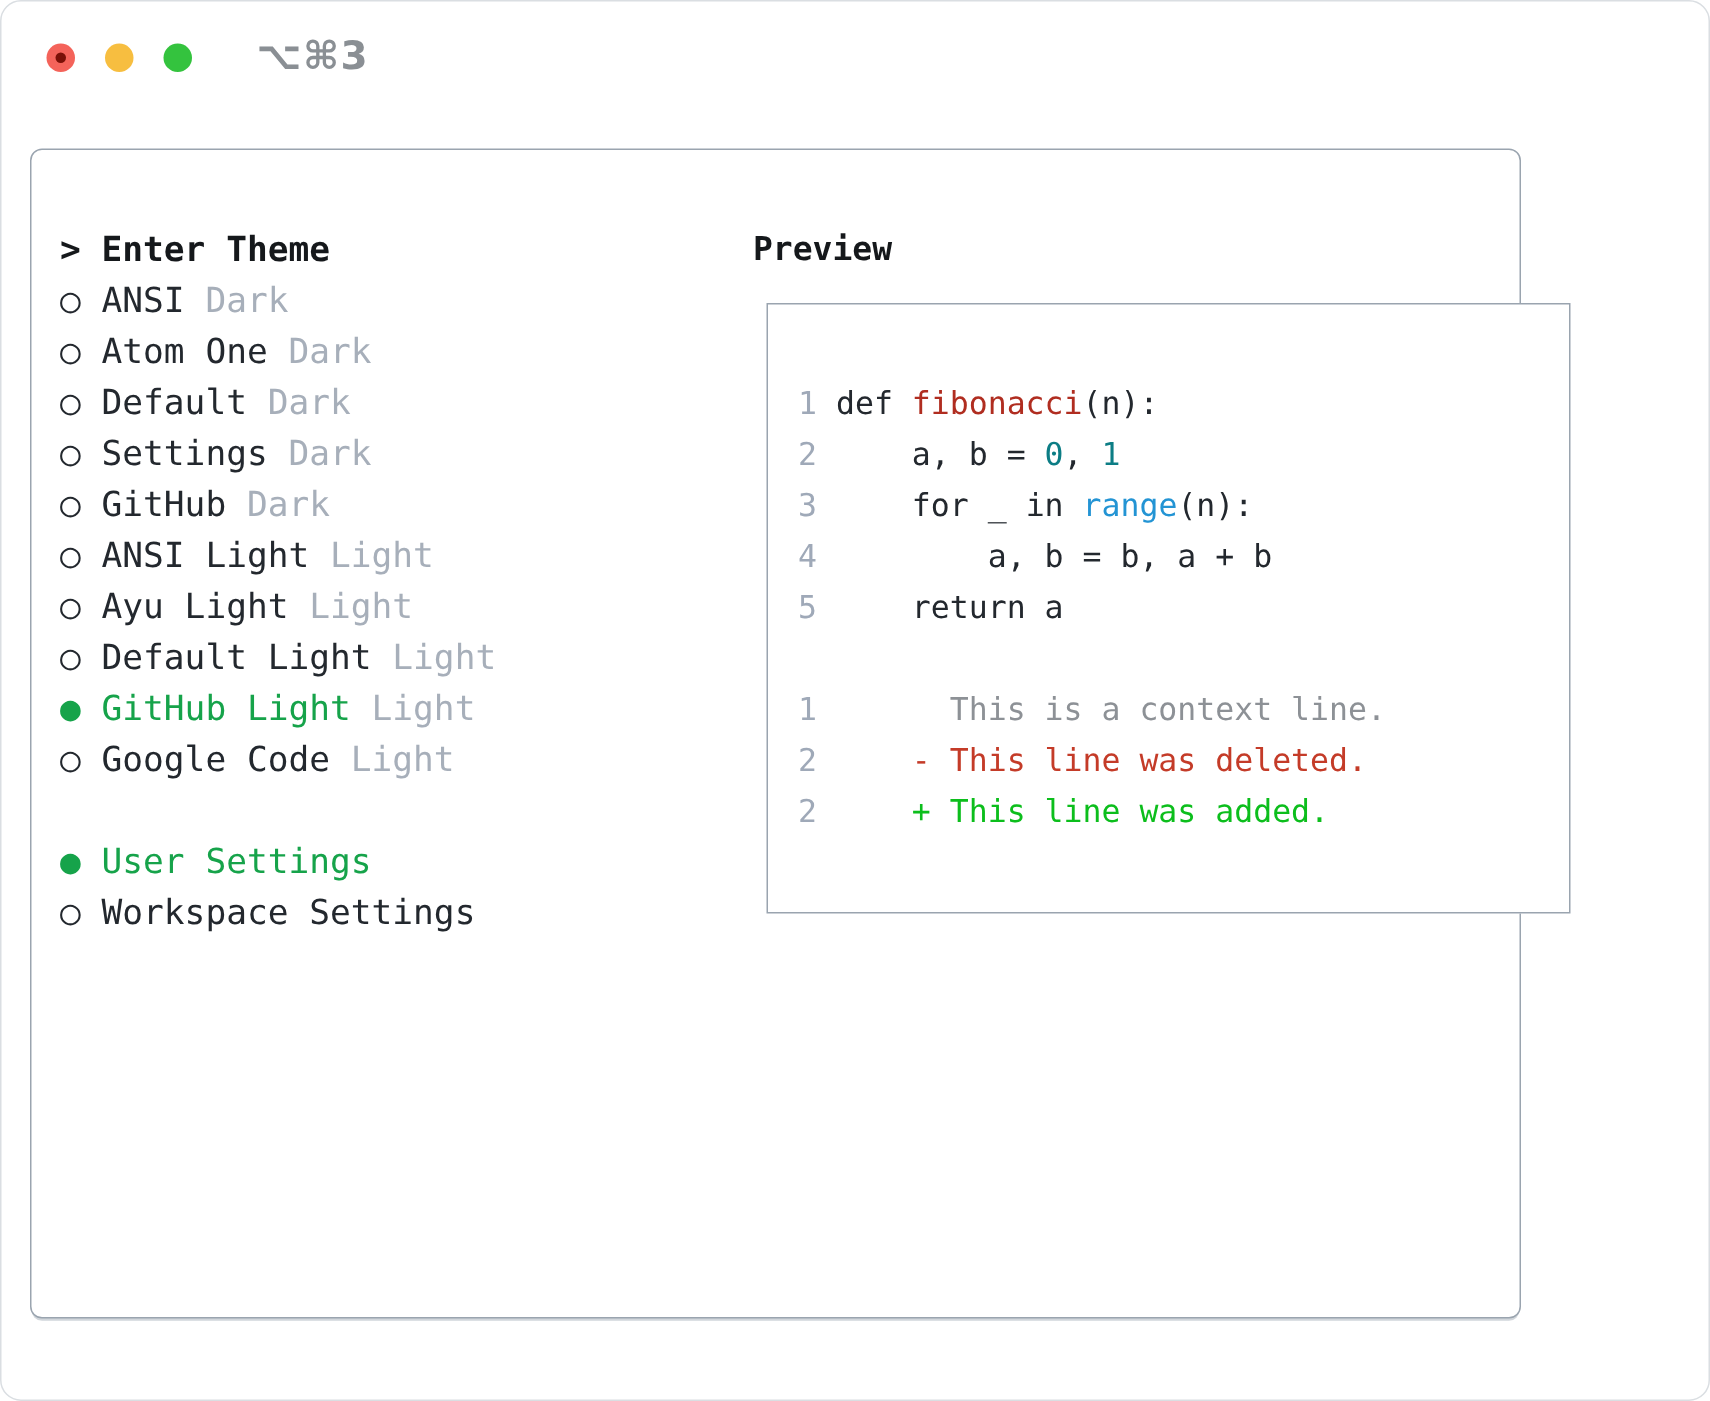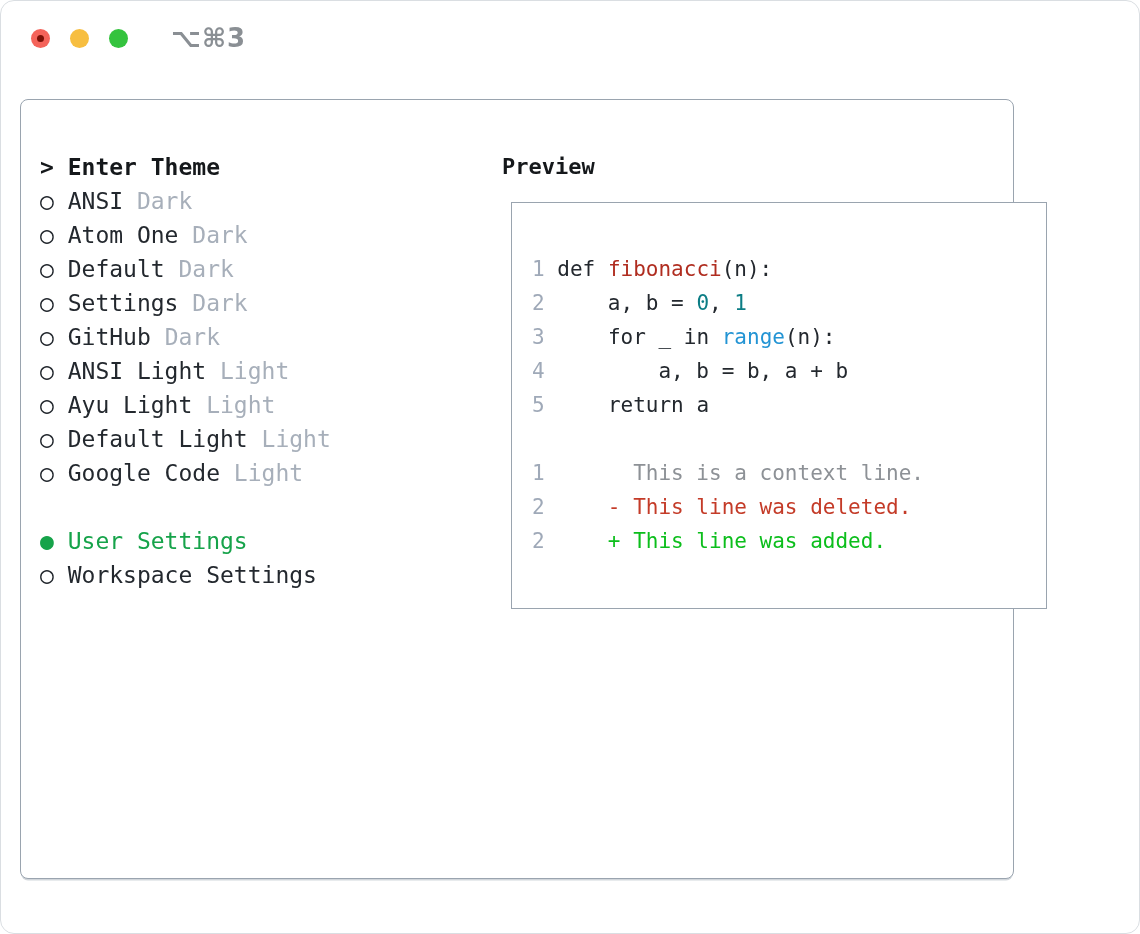--- a/index.html
+++ b/index.html
@@ -77,20 +77,21 @@
       <div class="row head"><span class="caret">&gt;</span><span>Enter Theme</span></div>
       <div id="theme-list">
           <div class="row"><span class="bullet">○</span><span class="nm">ANSI</span><span class="suffix">Dark</span></div>
           <div class="row"><span class="bullet">○</span><span class="nm">Atom One</span><span class="suffix">Dark</span></div>
           <div class="row"><span class="bullet">○</span><span class="nm">Default</span><span class="suffix">Dark</span></div>
           <div class="row"><span class="bullet">○</span><span class="nm">Settings</span><span class="suffix">Dark</span></div>
           <div class="row"><span class="bullet">○</span><span class="nm">GitHub</span><span class="suffix">Dark</span></div>
           <div class="row"><span class="bullet">○</span><span class="nm">ANSI Light</span><span class="suffix">Light</span></div>
           <div class="row"><span class="bullet">○</span><span class="nm">Ayu Light</span><span class="suffix">Light</span></div>
           <div class="row"><span class="bullet">○</span><span class="nm">Default Light</span><span class="suffix">Light</span></div>
+          <div class="row sel"><span class="bullet">●</span><span class="nm">GitHub Light</span><span class="suffix">Light</span></div>
           <div class="row"><span class="bullet">○</span><span class="nm">Google Code</span><span class="suffix">Light</span></div>
         </div>
       <div class="gap"></div>
       <div id="apply-list">
           <div class="row sel"><span class="bullet">●</span><span class="nm">User Settings</span></div>
           <div class="row"><span class="bullet">○</span><span class="nm">Workspace Settings</span></div>
         </div>
       <div class="gap"></div>
     </div>
 

